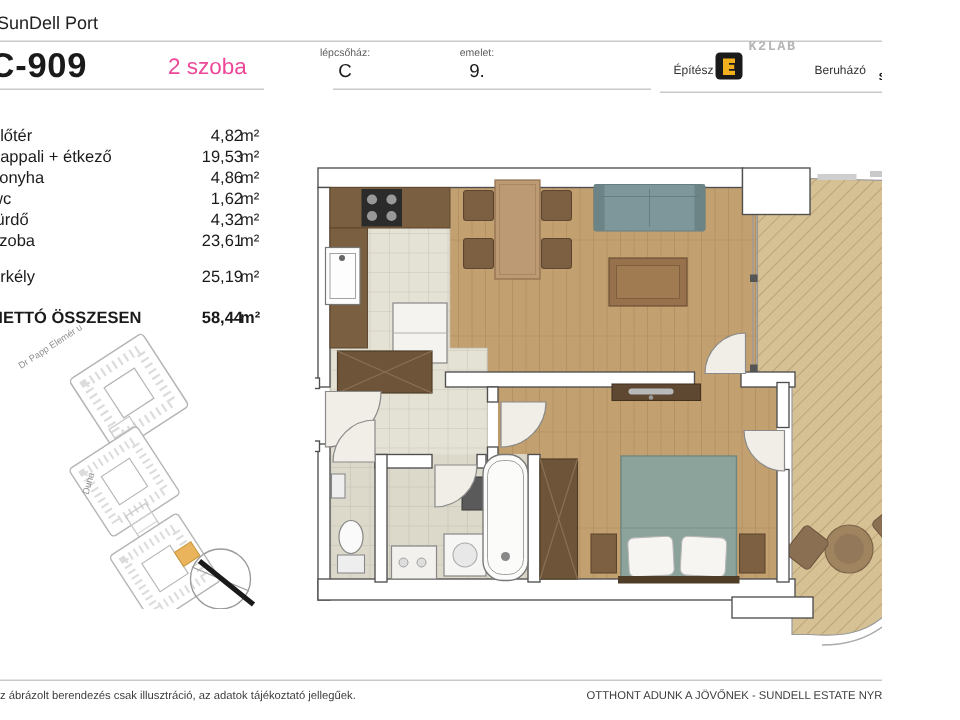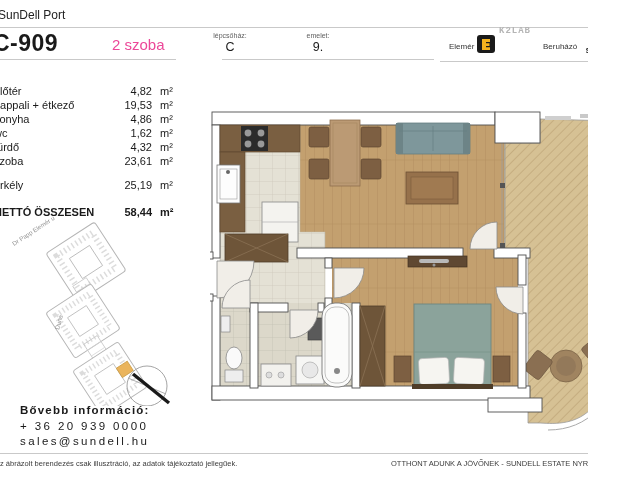--- a/index.html
+++ b/index.html
@@ -14,21 +14,21 @@
   .meta-label{font-size:7px;color:#606060;display:block;}
   .meta-value{font-size:12.5px;color:#1a1a1a;display:block;margin-top:1px;}
   .lbl-small{position:absolute;top:42px;font-size:8px;color:#333;}
   .k2lab-box{position:absolute;left:477px;top:35px;width:18px;height:18px;background:#1a1a1a;border-radius:3px;}
   .k2lab-name{position:absolute;left:499px;top:26px;font-size:9px;font-weight:bold;color:#b5b5b5;letter-spacing:1px;font-family:Liberation Mono, monospace;}
   .sundell-logo{position:absolute;left:580px;top:28px;}
   
   .room-list{position:absolute;left:-6px;top:84px;width:190px;height:140px;font-size:11px;}
   .room-row{position:absolute;left:0;width:190px;height:14px;line-height:14px;}
   .rname{position:absolute;left:0;}
-  .rval{position:absolute;right:32px;text-align:center;}
+  .rval{position:absolute;right:22px;text-align:center;}
   .runit{position:absolute;left:166px;}
   .room-row.total{font-weight:bold;}
   
   .contact{position:absolute;left:20px;top:404px;}
   .contact-title{font-size:11.5px;font-weight:bold;letter-spacing:1.2px;margin:0 0 4px 0;}
   .contact-line{font-size:11.5px;letter-spacing:2.4px;margin:0 0 3px 0;}
   
   .footer-disclaimer{position:absolute;left:-5px;top:459px;font-size:7.5px;color:#3c3c3c;}
   .footer-slogan{position:absolute;right:-6px;top:459px;font-size:7.5px;color:#3c3c3c;}
   svg text{font-family:"Liberation Sans","DejaVu Sans",sans-serif;}
@@ -48,21 +48,21 @@
   <div class="meta-col" style="left:196px;">
     <span class="meta-label">lépcsőház:</span>
     <span class="meta-value">C</span>
   </div>
   <div class="meta-col" style="left:284px;">
     <span class="meta-label">emelet:</span>
     <span class="meta-value">9.</span>
   </div>
   <div class="hline" style="left:222px;top:59px;width:212px;"></div>
 
-  <div class="lbl-small" style="left:449px;">Elemér</div>
+  <div class="lbl-small" style="left:449px;">Építész</div>
   <div class="k2lab-box">
     <svg width="18" height="18" viewBox="0 0 18 18">
       <path d="M5,4 H13 V7 H9 V8.2 H12.5 V11 H9 V12.2 H13 V15 H5 Z" fill="#f2b01e"></path>
     </svg>
   </div>
   <div class="k2lab-name">K2LAB</div>
 
   <div class="lbl-small" style="left:543px;">Beruházó</div>
   <div class="sundell-logo">
     <svg width="56" height="36" viewBox="0 0 56 36">
@@ -146,25 +146,20 @@
     </g>
     <text transform="translate(12,30) rotate(-33)" font-size="6.2" fill="#909090">Dr Papp Elemér u</text>
     <text transform="translate(57,114) rotate(-75)" font-size="6.2" fill="#909090">Duna</text>
     <g>
       <circle cx="145" cy="170" r="20" fill="none" stroke="#9a9a9a" stroke-width="0.9"></circle>
       <line x1="126" y1="162" x2="164" y2="178" stroke="#9a9a9a" stroke-width="0.8"></line>
       <line x1="131" y1="158" x2="167" y2="187" stroke="#1a1a1a" stroke-width="3.4"></line>
     </g>
   </svg>
 
-  <div class="contact">
-    <p class="contact-title">Bővebb információ:</p>
-    <p class="contact-line">+ 36 20 939 0000</p>
-    <p class="contact-line">sales@sundell.hu</p>
-  </div>
 
   <svg style="position:absolute;left:210px;top:88px;" width="430" height="352" viewBox="210 88 430 352">
     <defs>
       <pattern id="tile" width="13" height="13" patternUnits="userSpaceOnUse">
         <rect width="13" height="13" fill="#e4e1d5"></rect>
         <path d="M13,0 V13 M0,13 H13" stroke="#cbc7b8" stroke-width="0.7" fill="none"></path>
       </pattern>
       <pattern id="tile2" width="13" height="13" patternUnits="userSpaceOnUse">
         <rect width="13" height="13" fill="#dcd8ca"></rect>
         <path d="M13,0 V13 M0,13 H13" stroke="#c2beb0" stroke-width="0.7" fill="none"></path>

